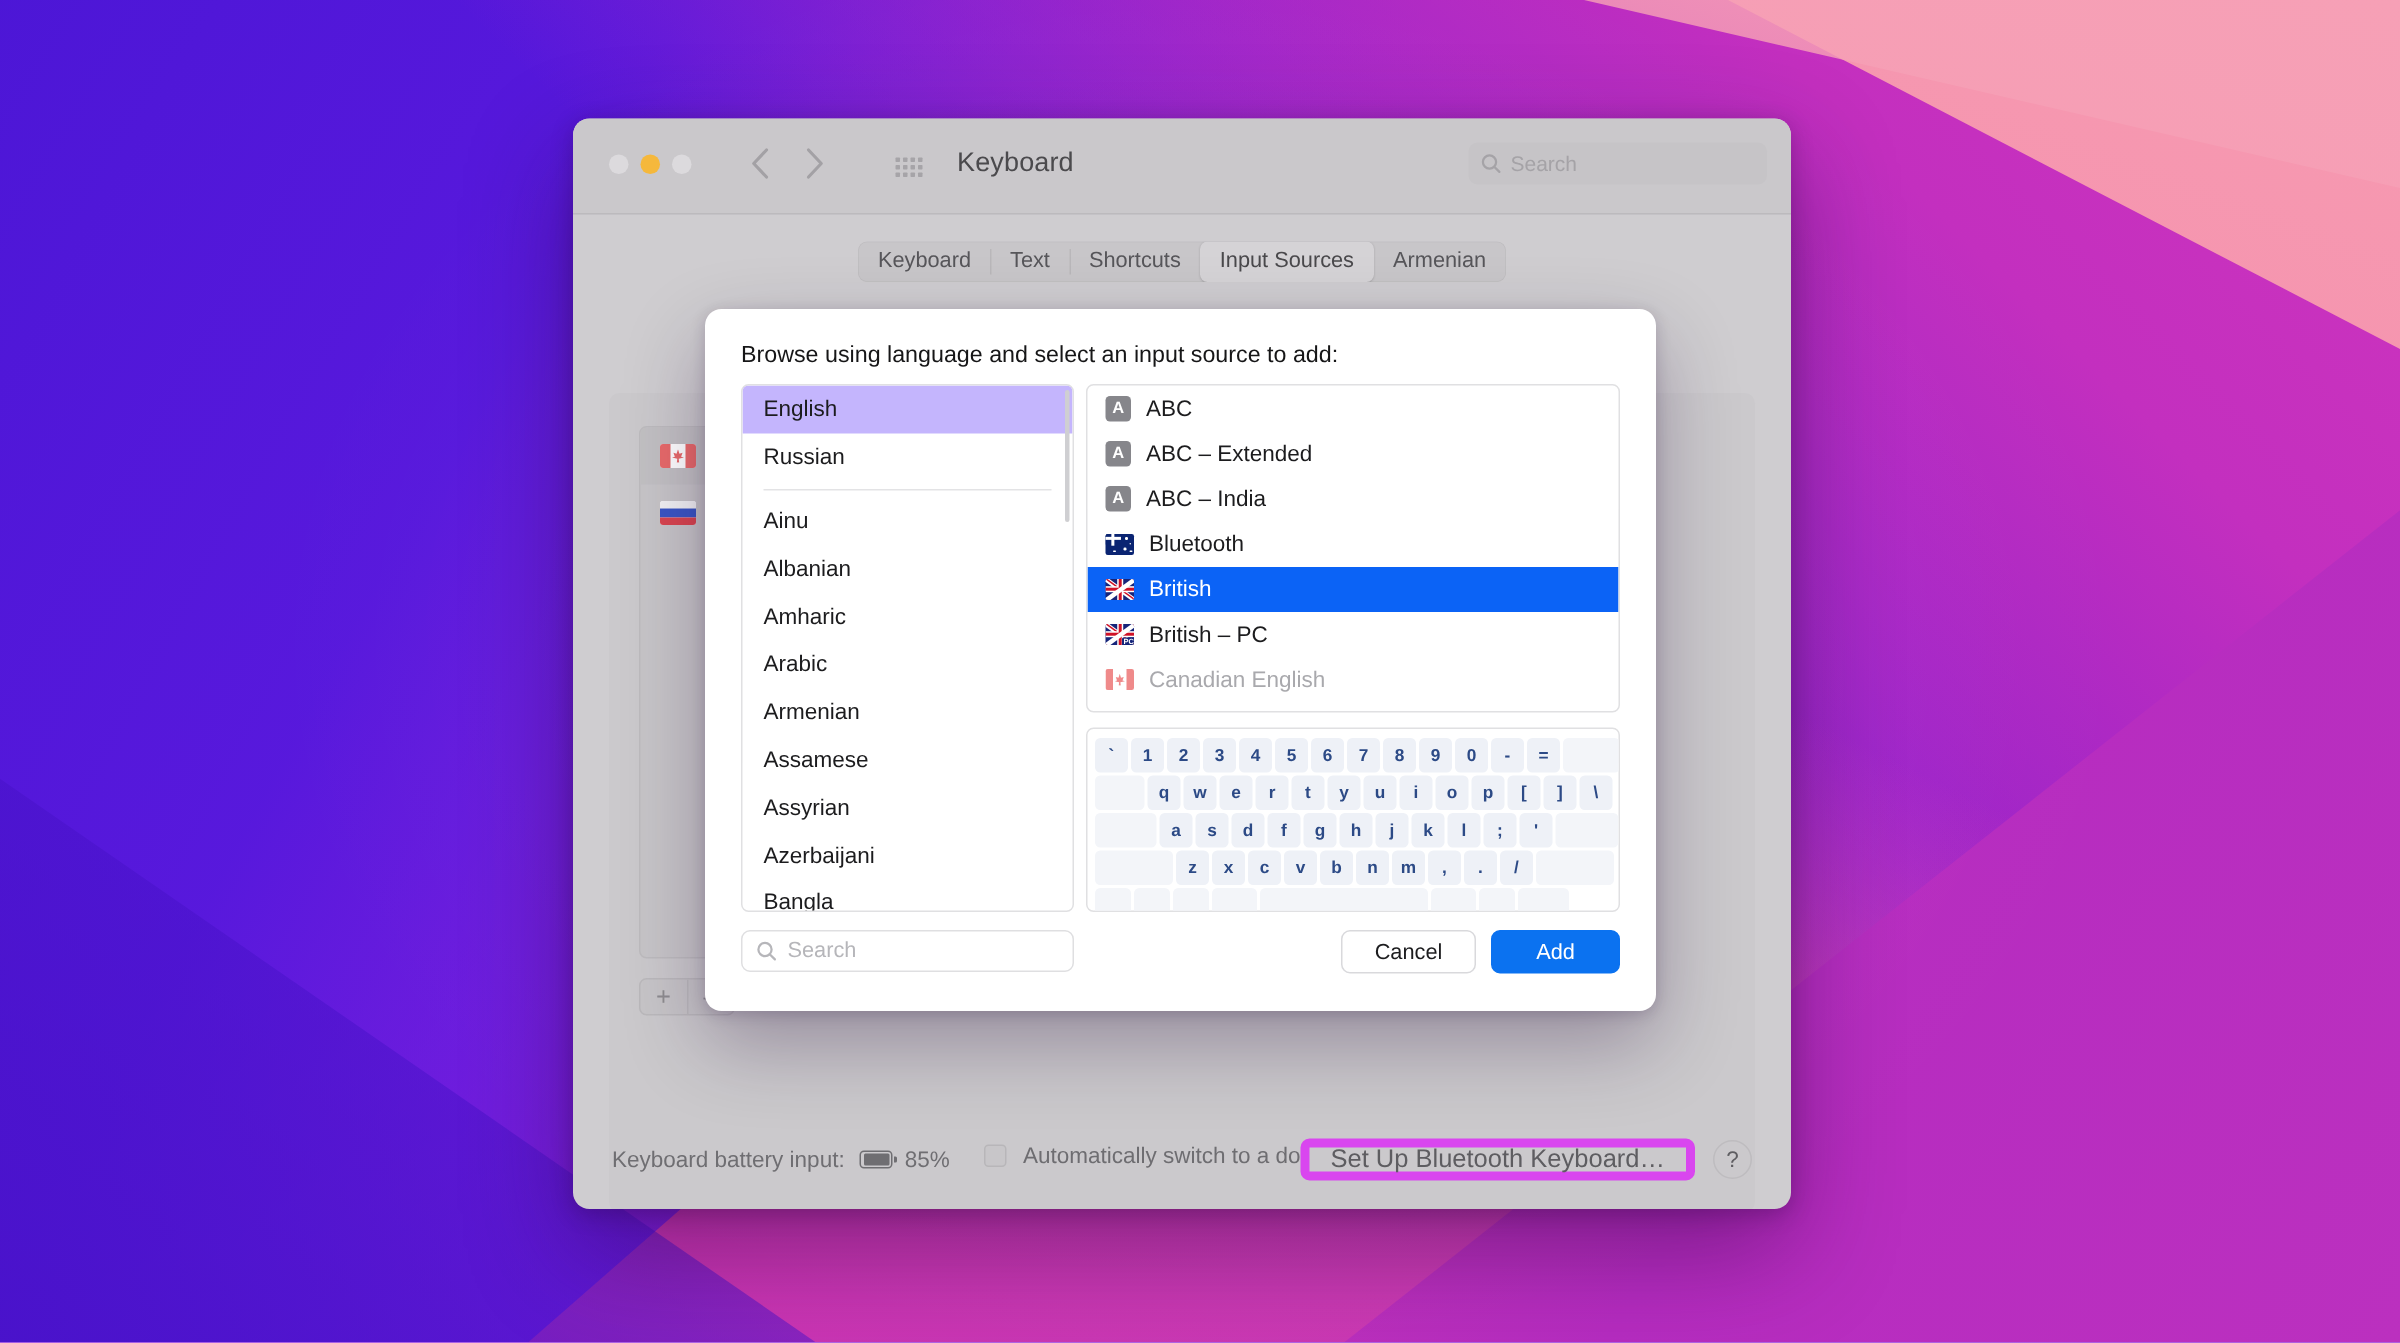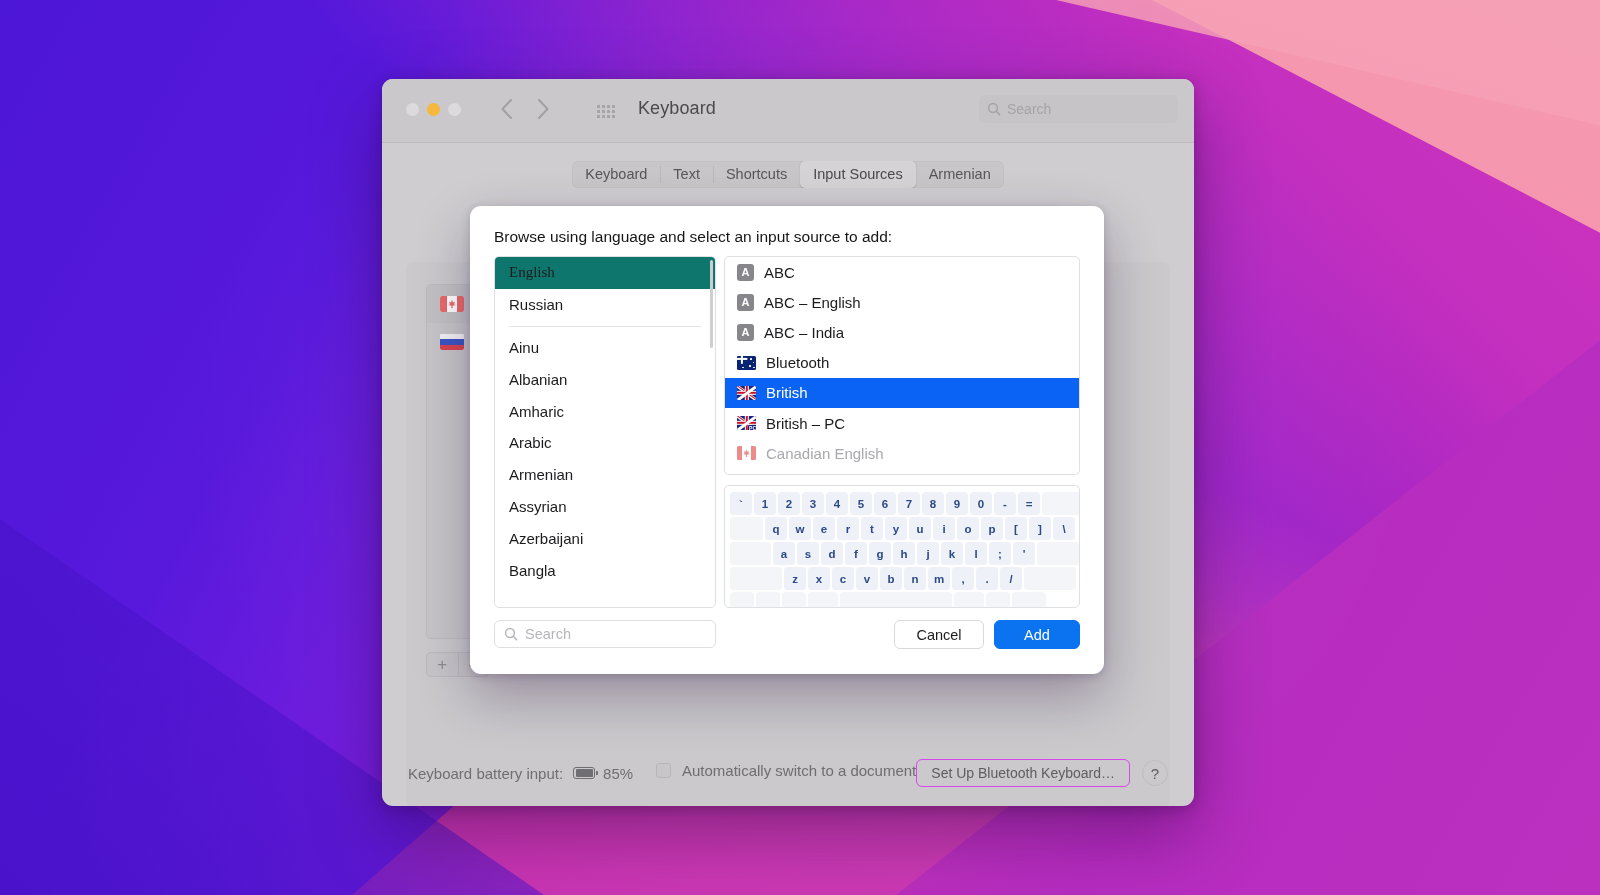--- a/index.html
+++ b/index.html
@@ -229,22 +229,22 @@
   .batt-icon::after {
     content: ""; position: absolute; right: -3.5px; top: 3.2px;
     width: 2px; height: 4px; background: #6f6e72; border-radius: 0 1px 1px 0;
   }
   .batt-icon i { position: absolute; inset: 1.4px; background: #6f6e72; border-radius: 1px; }
   .batt-pct { font-size: 15px; color: #6f6e72; text-align: center; }
   .bb-spacer { flex: 1; }
   .btn-bt {
     height: 28px; padding: 0 14px;
     display: flex; align-items: center;
-    font-size: 14px; color: #5e5d61;
-    background: #cbc9cc; border: 1px solid #d946ef;
+    font-size: 17px; color: #5e5d61;
+    background: #cbc9cc; border: 6px solid #d946ef;
     border-radius: 6px;
   }
   .btn-help {
     margin-left: 12px;
     width: 26px; height: 26px; border-radius: 50%;
     background: #cbc9cc; border: 1px solid #bebcbf;
     display: flex; align-items: center; justify-content: center;
     font-size: 15px; color: #5e5d61;
   }
 
@@ -270,21 +270,21 @@
     border-radius: 5px;
     background: #fff;
     overflow: hidden;
   }
   .lang-item {
     height: 31.8px;
     display: flex; align-items: center;
     padding-left: 14px;
     font-size: 15px; color: #1c1c1e;
   }
-  .lang-item.sel { background: #0f766e; font-family: Liberation Serif, serif; }
+  .lang-item.sel { background: #c4b5fd; }
   .lang-sep { height: 1px; margin: 5px 14px; background: #e3e3e5; }
 
   .lang-scroll {
     position: absolute; right: 2px; top: 3px;
     width: 3px; height: 88px;
     background: #cfcfd2; border-radius: 2px;
   }
 
   .src-list {
     position: absolute; left: 254px; top: 50px;
@@ -532,34 +532,35 @@
 
     <div class="lang-list">
       <div class="lang-item sel">English</div>
       <div class="lang-item">Russian</div>
       <div class="lang-sep"></div>
       <div class="lang-item">Ainu</div>
       <div class="lang-item">Albanian</div>
       <div class="lang-item">Amharic</div>
       <div class="lang-item">Arabic</div>
       <div class="lang-item">Armenian</div>
+      <div class="lang-item">Assamese</div>
       <div class="lang-item">Assyrian</div>
       <div class="lang-item">Azerbaijani</div>
       <div class="lang-item">Bangla</div>
       <div class="lang-scroll"></div>
     </div>
 
     <div class="src-list">
       <div class="src-row">
         <span class="icon-abc">A</span>
         <span>ABC</span>
       </div>
       <div class="src-row">
         <span class="icon-abc">A</span>
-        <span>ABC – English</span>
+        <span>ABC – Extended</span>
       </div>
       <div class="src-row">
         <span class="icon-abc">A</span>
         <span>ABC – India</span>
       </div>
       <div class="src-row">
         <span class="f f-au">
           <span class="uj"></span>
           <span class="st" style="left:13px;top:2.5px"></span>
           <span class="st" style="left:15.5px;top:6px"></span>

